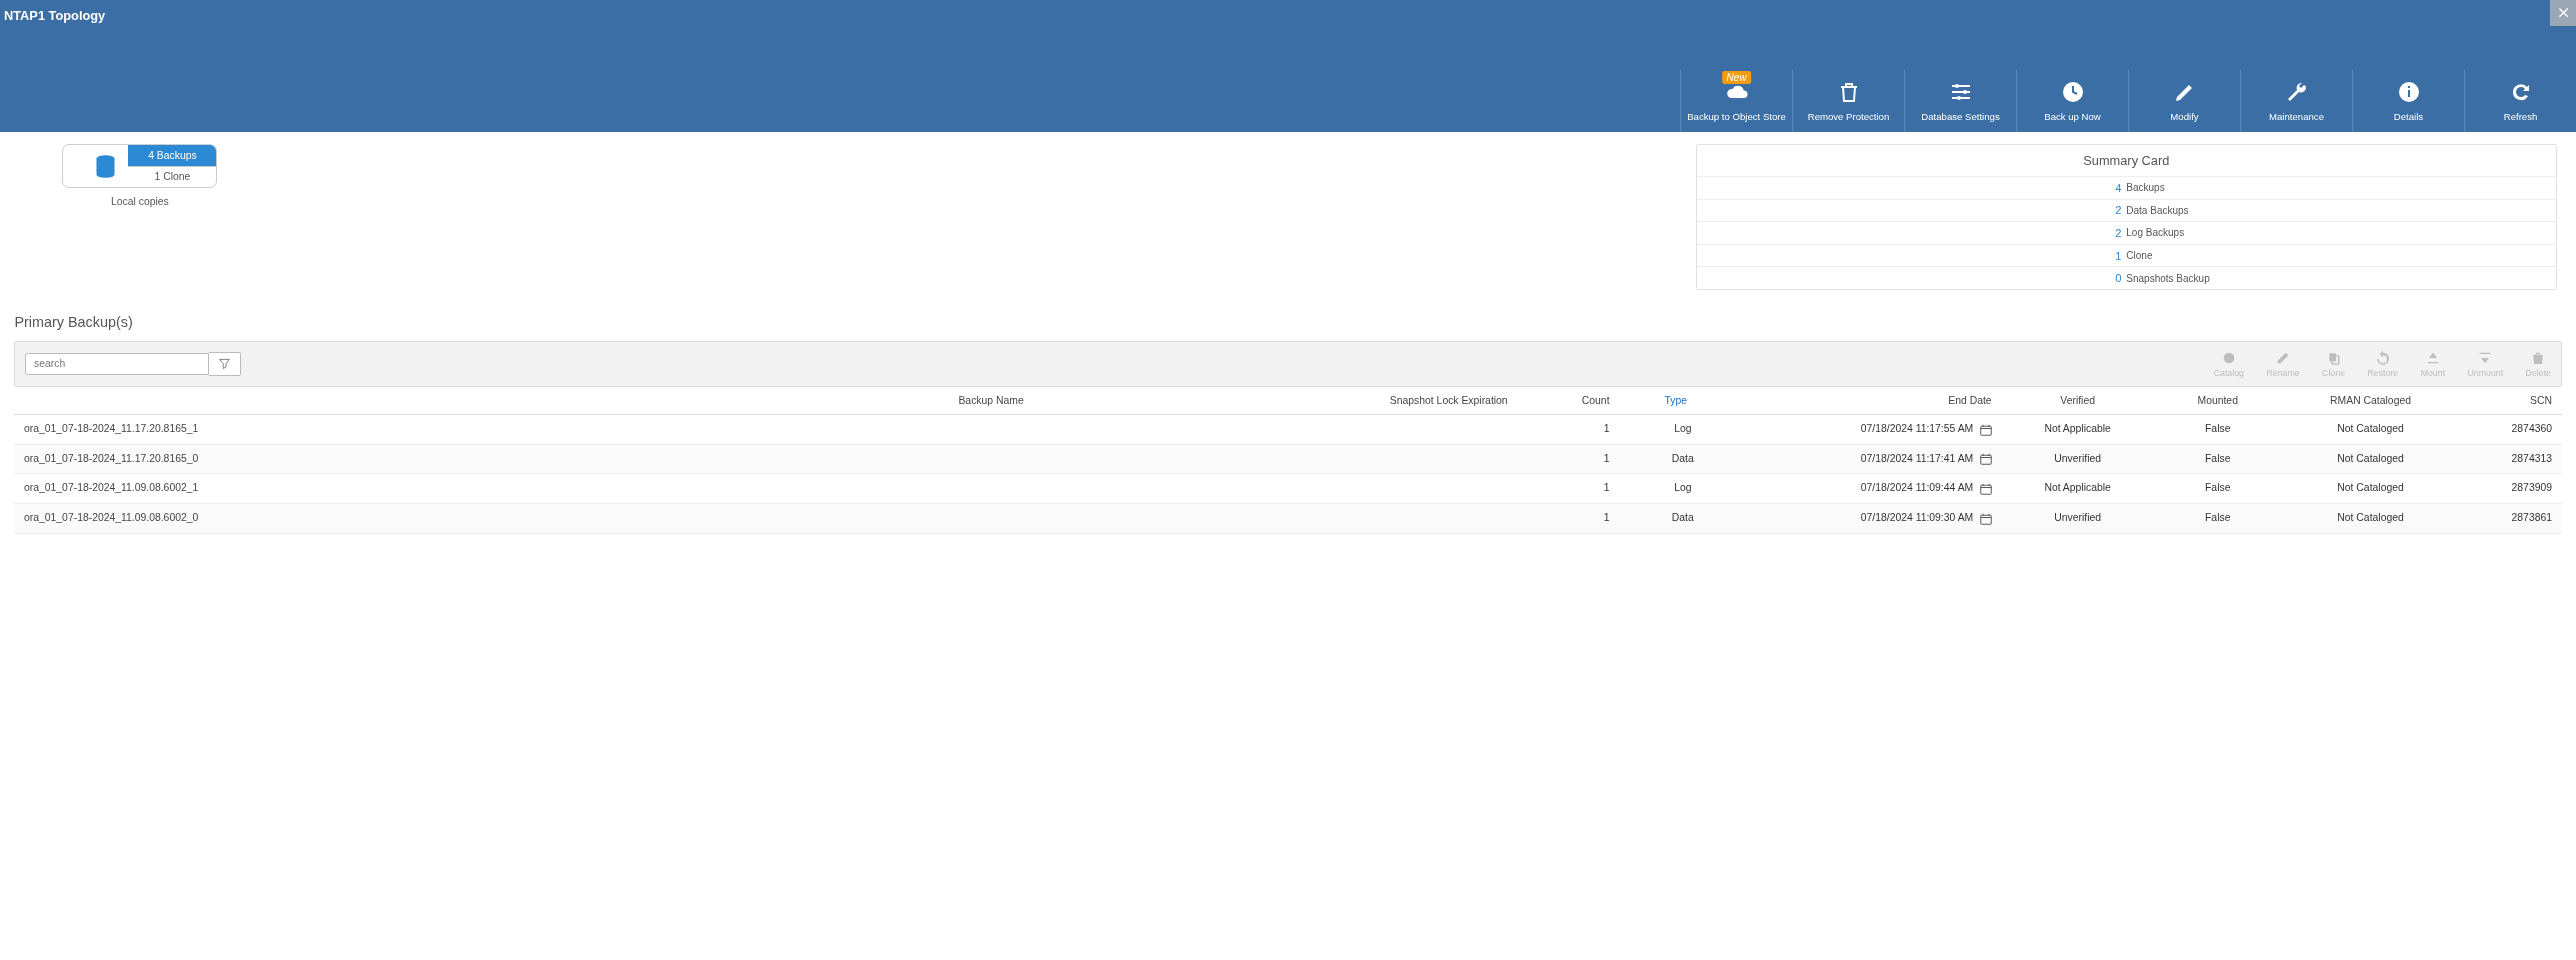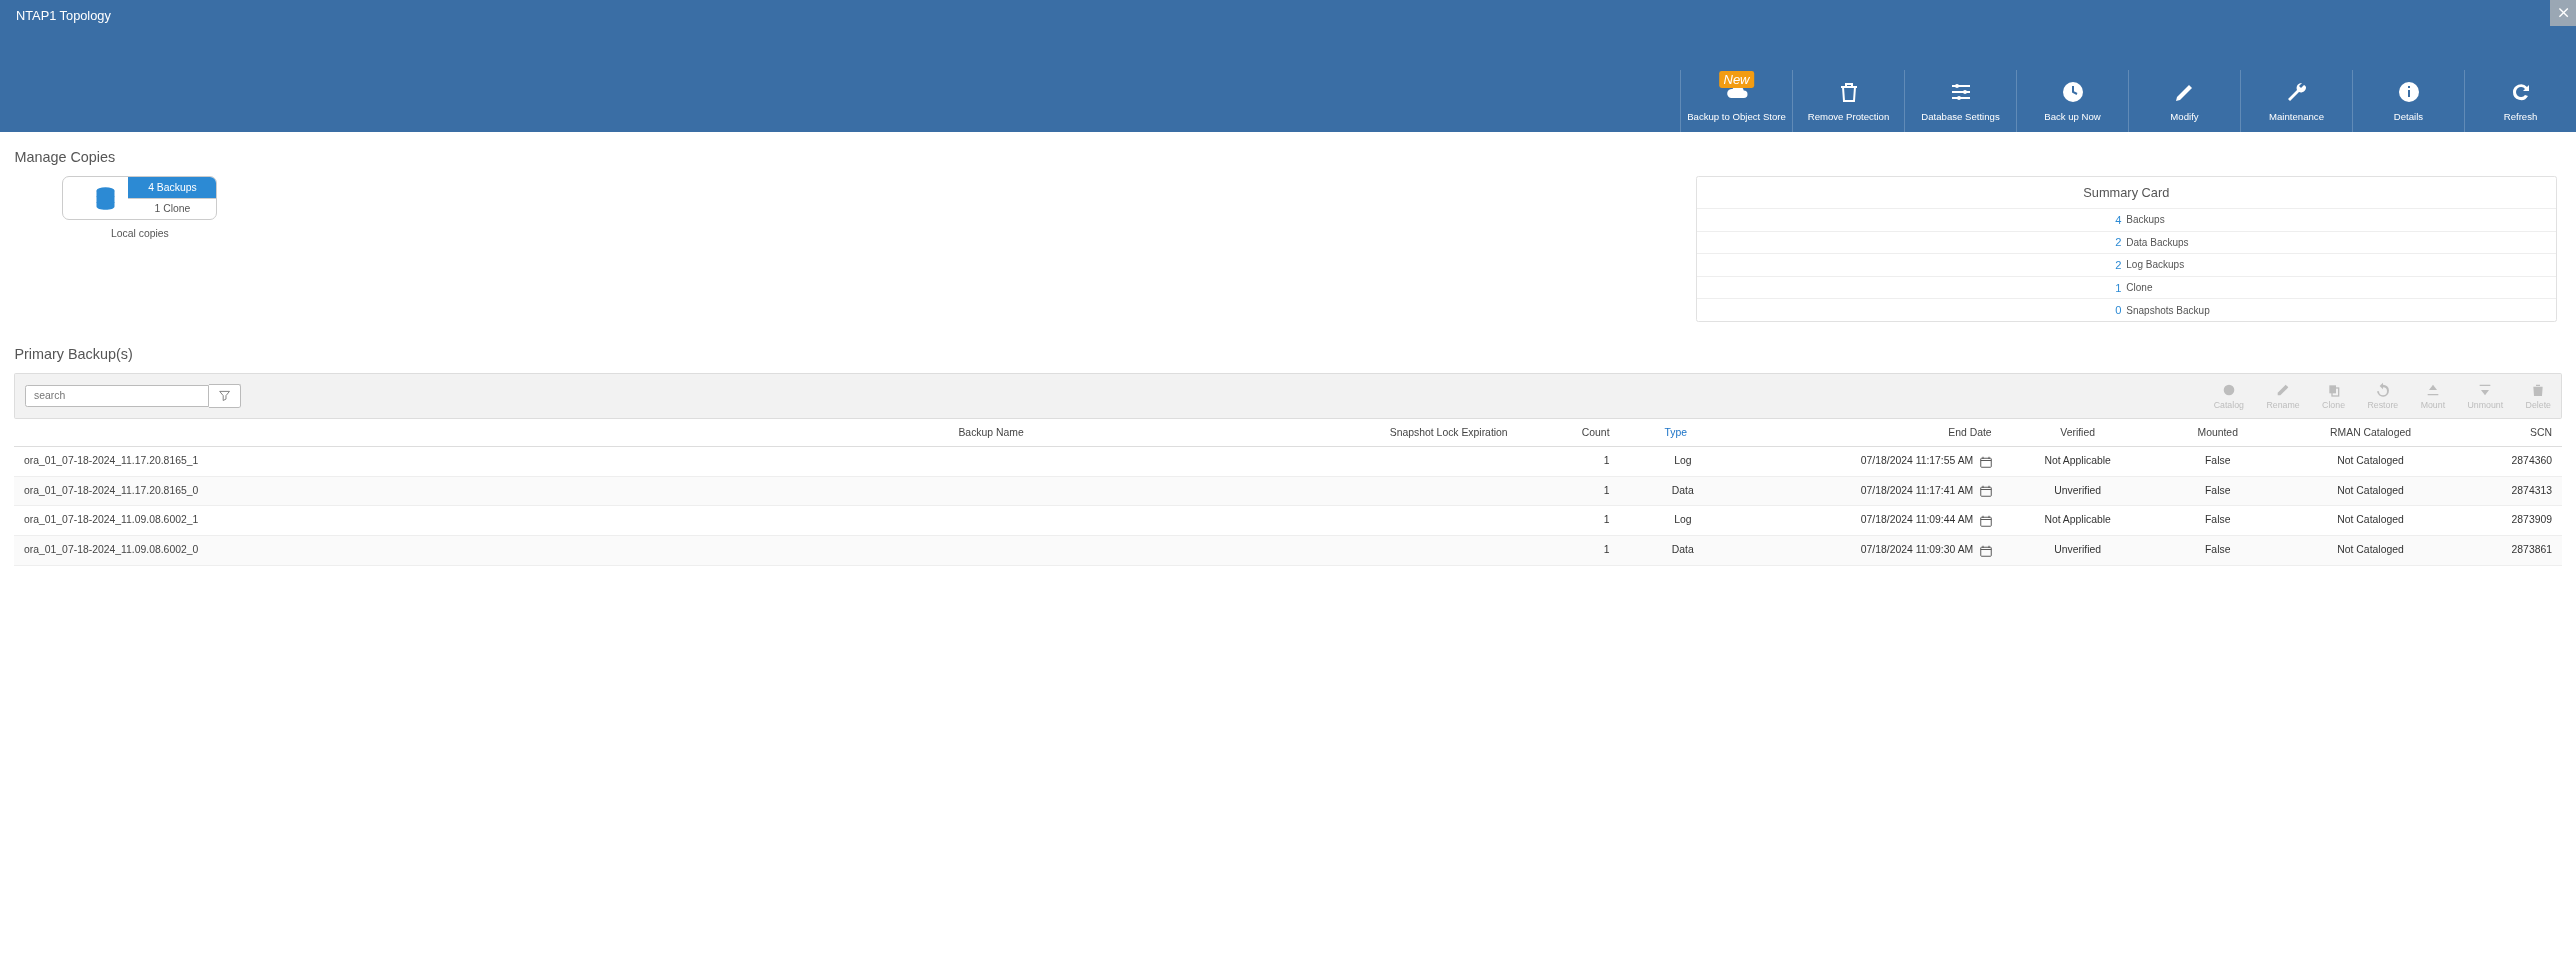--- a/index.html
+++ b/index.html
@@ -1,29 +1,29 @@
 <!DOCTYPE html>
 <html style="font-size:12.8px"><head>
 <meta charset="utf-8">
 <style>
   * { box-sizing: border-box; margin: 0; padding: 0; }
   body { font-family: Arial, Helvetica, sans-serif; font-size: 10.4px; color: #333; background:#fff; width:2576px; }
 
   
   .topbar { background:#3a6ea5; color:#fff; position:relative; height:132px; }
-  .topbar .title { position:absolute; top:8px; left:16px; font-size:12.8px; }
+  .topbar .title { position:absolute; top:8px; left:4px; font-size:12.8px;font-weight:bold; }
   .topbar .close { position:absolute; top:0; right:0; width:25.6px; height:25.6px; background:#9aa7b4; display:flex; align-items:center; justify-content:center; cursor:pointer; }
   .topbar .close svg { width:11.2px; height:11.2px; fill:#fff; }
 
   .toolbar { position:absolute; bottom:0; right:0; display:flex; align-items:flex-end; }
   .tool { width:112px; padding:8px 4.8px 9.6px 4.8px; text-align:center; color:#fff; cursor:pointer; border-left:0.8px solid rgba(255,255,255,0.2); position:relative; }
   .tool .ticon { height:29px; display:flex; align-items:center; justify-content:center; margin-bottom:4.8px; }
   .tool .ticon svg { width:24px; height:24px; fill:#fff; }
   .tool .tlabel { font-size:9.6px; white-space:nowrap; }
-  .new-badge { position:absolute; top:1.6px; left:50%; transform:translateX(-50%); background:#f39c12; color:#fff; font-size:13px; padding:0.8px 4.8px; border-radius:2.4px; font-style:italic; }
+  .new-badge { position:absolute; top:1.6px; left:50%; transform:translateX(-50%); background:#f39c12; color:#fff; font-size:10px; padding:0.8px 4.8px; border-radius:2.4px; font-style:italic; }
 
   
   .content { padding:12px 14.4px; }
   .section-title { font-size:14.4px; color:#555; margin:4.8px 0 11.2px 0; font-weight:normal; }
 
   .top-row { display:flex; justify-content:space-between; align-items:flex-start; }
 
   .copies { display:flex; flex-direction:column; align-items:center; margin-left:48px; }
   .copy-card { border:0.8px solid #ccc; border-radius:7px; display:flex; overflow:hidden;padding-left:20px; }
   .copy-card .dbicon { width:45px; display:flex; align-items:center; justify-content:center; background:#fff; }
@@ -148,21 +148,20 @@
             <path d="M4 12a8 8 0 0114-5l2-2v6h-6l2-2a5 5 0 100 6l3 1a8 8 0 01-15-4z"></path>
           </svg>
         </div>
       <div class="tlabel">Refresh</div>
     </div>
   </div>
 </div>
 
 <div class="content">
 
-  <div class="section-title">Manage Copies</div>
 
   <div class="top-row">
     <div class="copies">
       <div class="copy-card">
         <div class="dbicon">
           <svg viewBox="0 0 24 24">
               <ellipse cx="12" cy="5" rx="8" ry="3"></ellipse>
               <path d="M4 5v5c0 1.7 3.6 3 8 3s8-1.3 8-3V5"></path>
               <path d="M4 10v5c0 1.7 3.6 3 8 3s8-1.3 8-3v-5"></path>
               <path d="M4 15v4c0 1.7 3.6 3 8 3s8-1.3 8-3v-4"></path>

